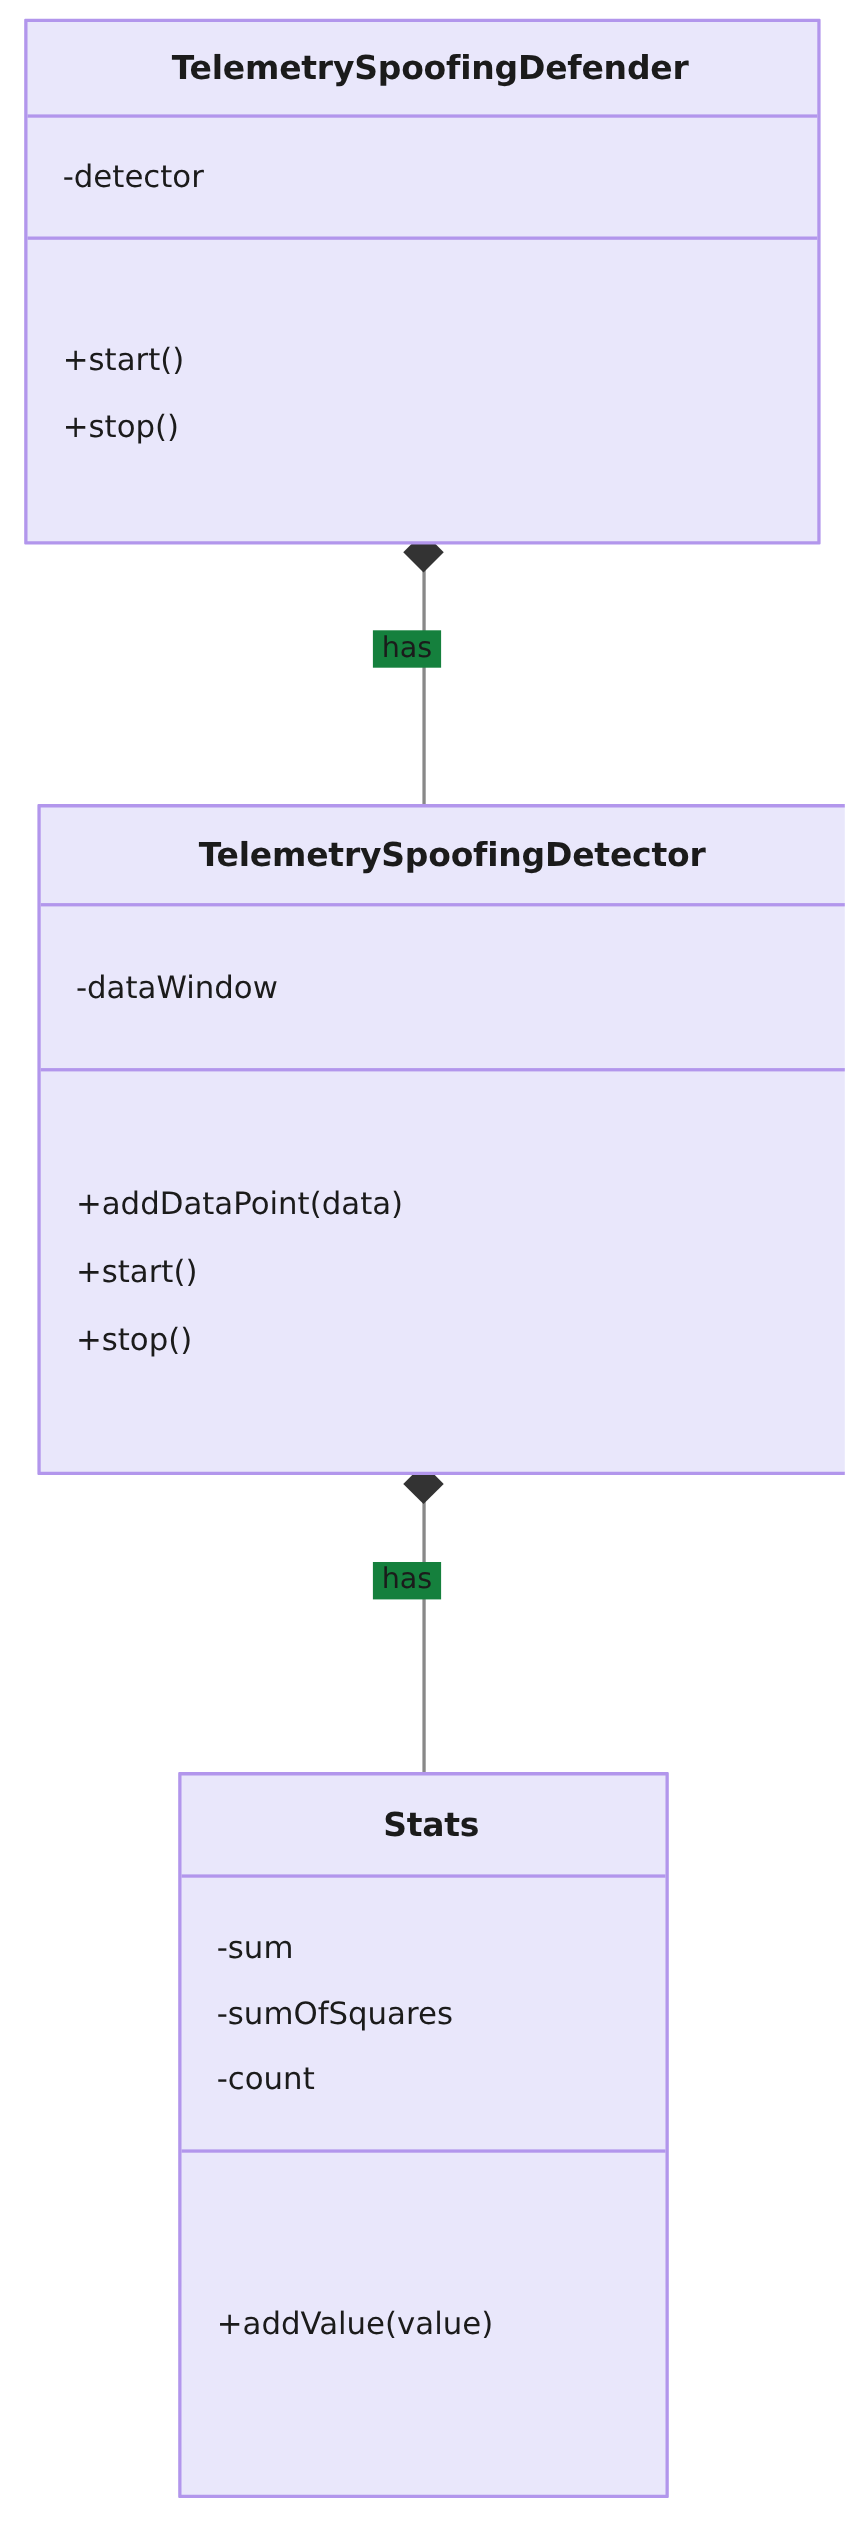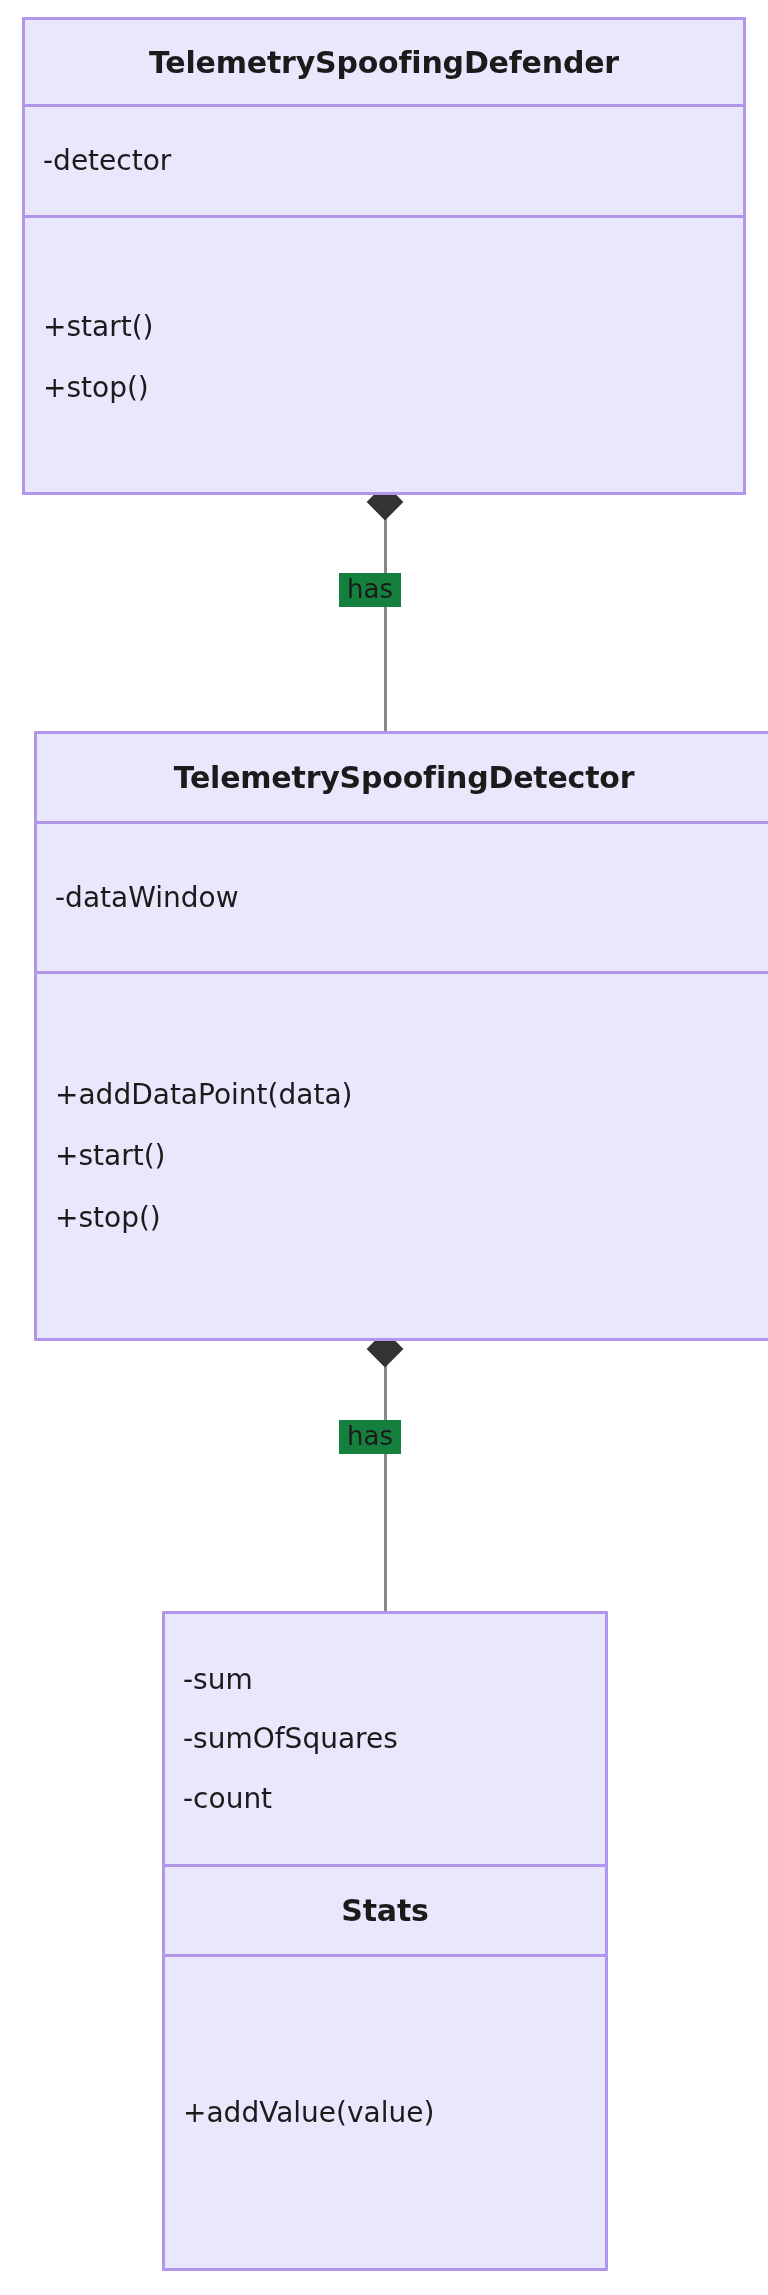--- a/index.html
+++ b/index.html
@@ -33,20 +33,21 @@
     border-radius: 1px;
     display: flex;
     flex-direction: column;
   }
 
   .uml-compartment {
     box-sizing: border-box;
     display: flex;
     flex-direction: column;
     justify-content: center;
+    padding-left: 14px;
   }
 
   .uml-compartment + .uml-compartment {
     border-top: 3px solid #b296ec;
   }
 
   .class-title {
     text-align: center;
     font-size: 30px;
     font-weight: 700;
@@ -164,26 +165,26 @@
       <div class="member-line">-dataWindow</div>
     </div>
     <div class="uml-compartment c-ops">
       <div class="member-line">+addDataPoint(data)</div>
       <div class="member-line">+start()</div>
       <div class="member-line">+stop()</div>
     </div>
   </div>
 
   <div class="uml-class" id="class-stats">
+    <div class="uml-compartment c-title">
+      <div class="class-title">Stats</div>
+    </div>
     <div class="uml-compartment c-attrs">
       <div class="member-line">-sum</div>
       <div class="member-line">-sumOfSquares</div>
       <div class="member-line">-count</div>
-    </div>
-    <div class="uml-compartment c-title">
-      <div class="class-title">Stats</div>
     </div>
     <div class="uml-compartment c-ops">
       <div class="member-line">+addValue(value)</div>
     </div>
   </div>
 
 </div>
 
 </body></html>

